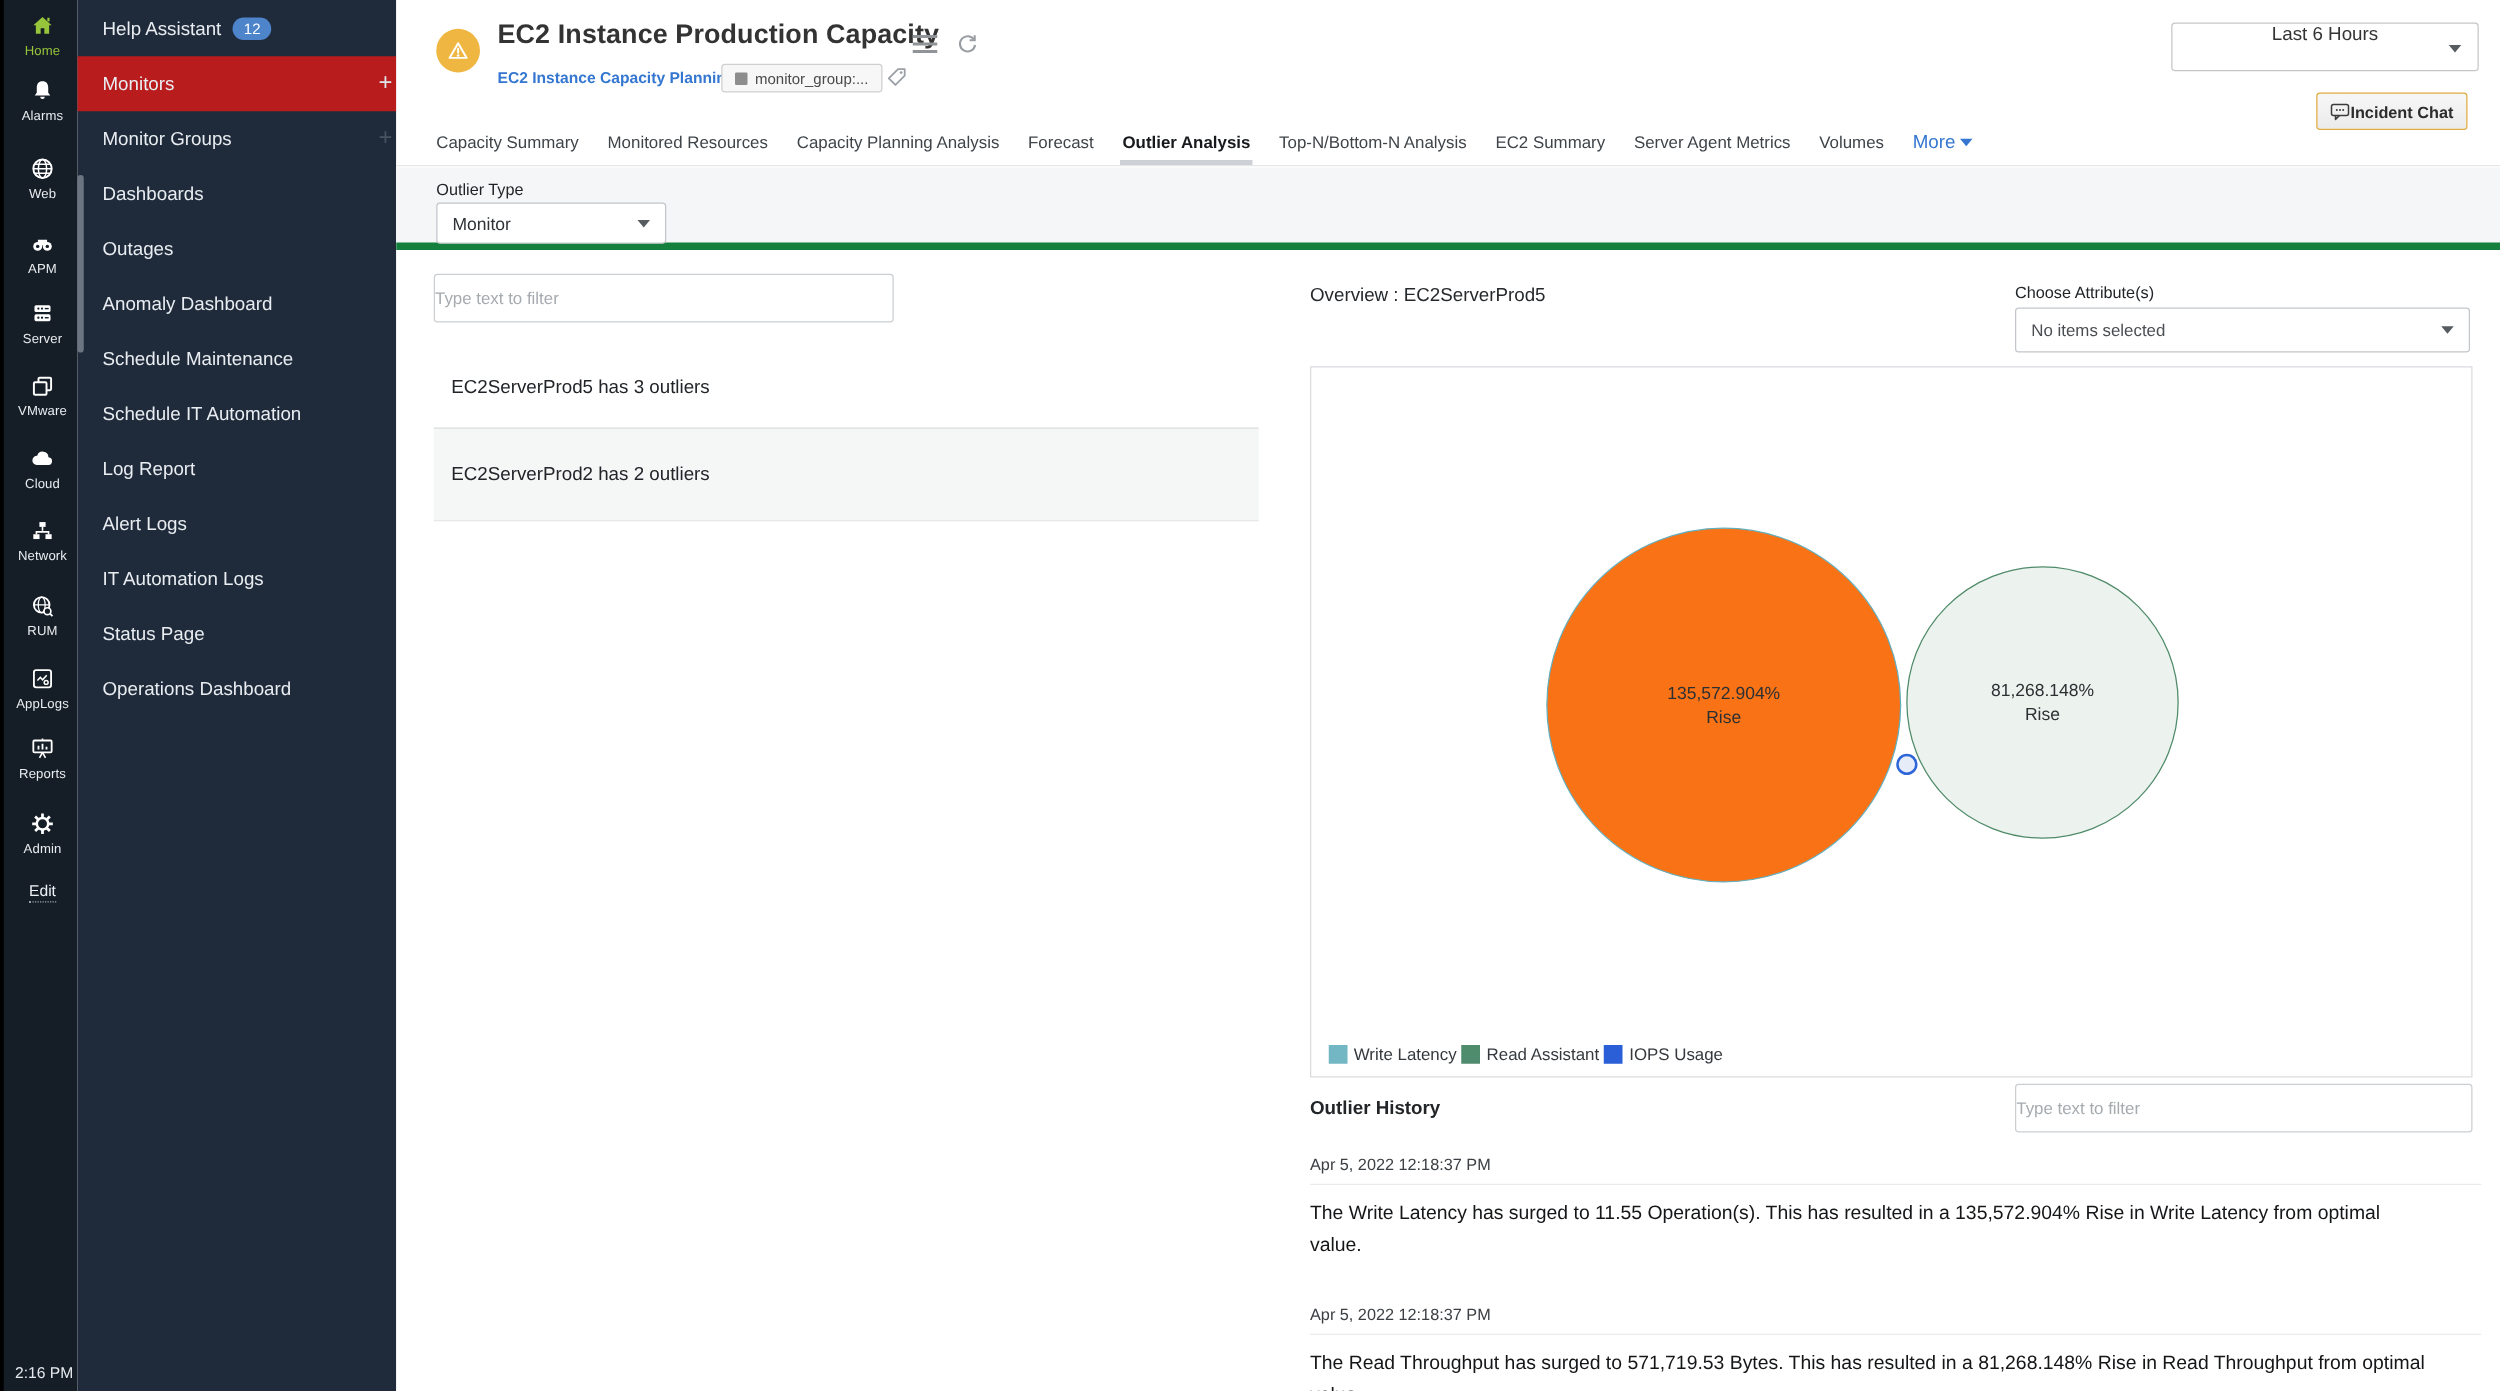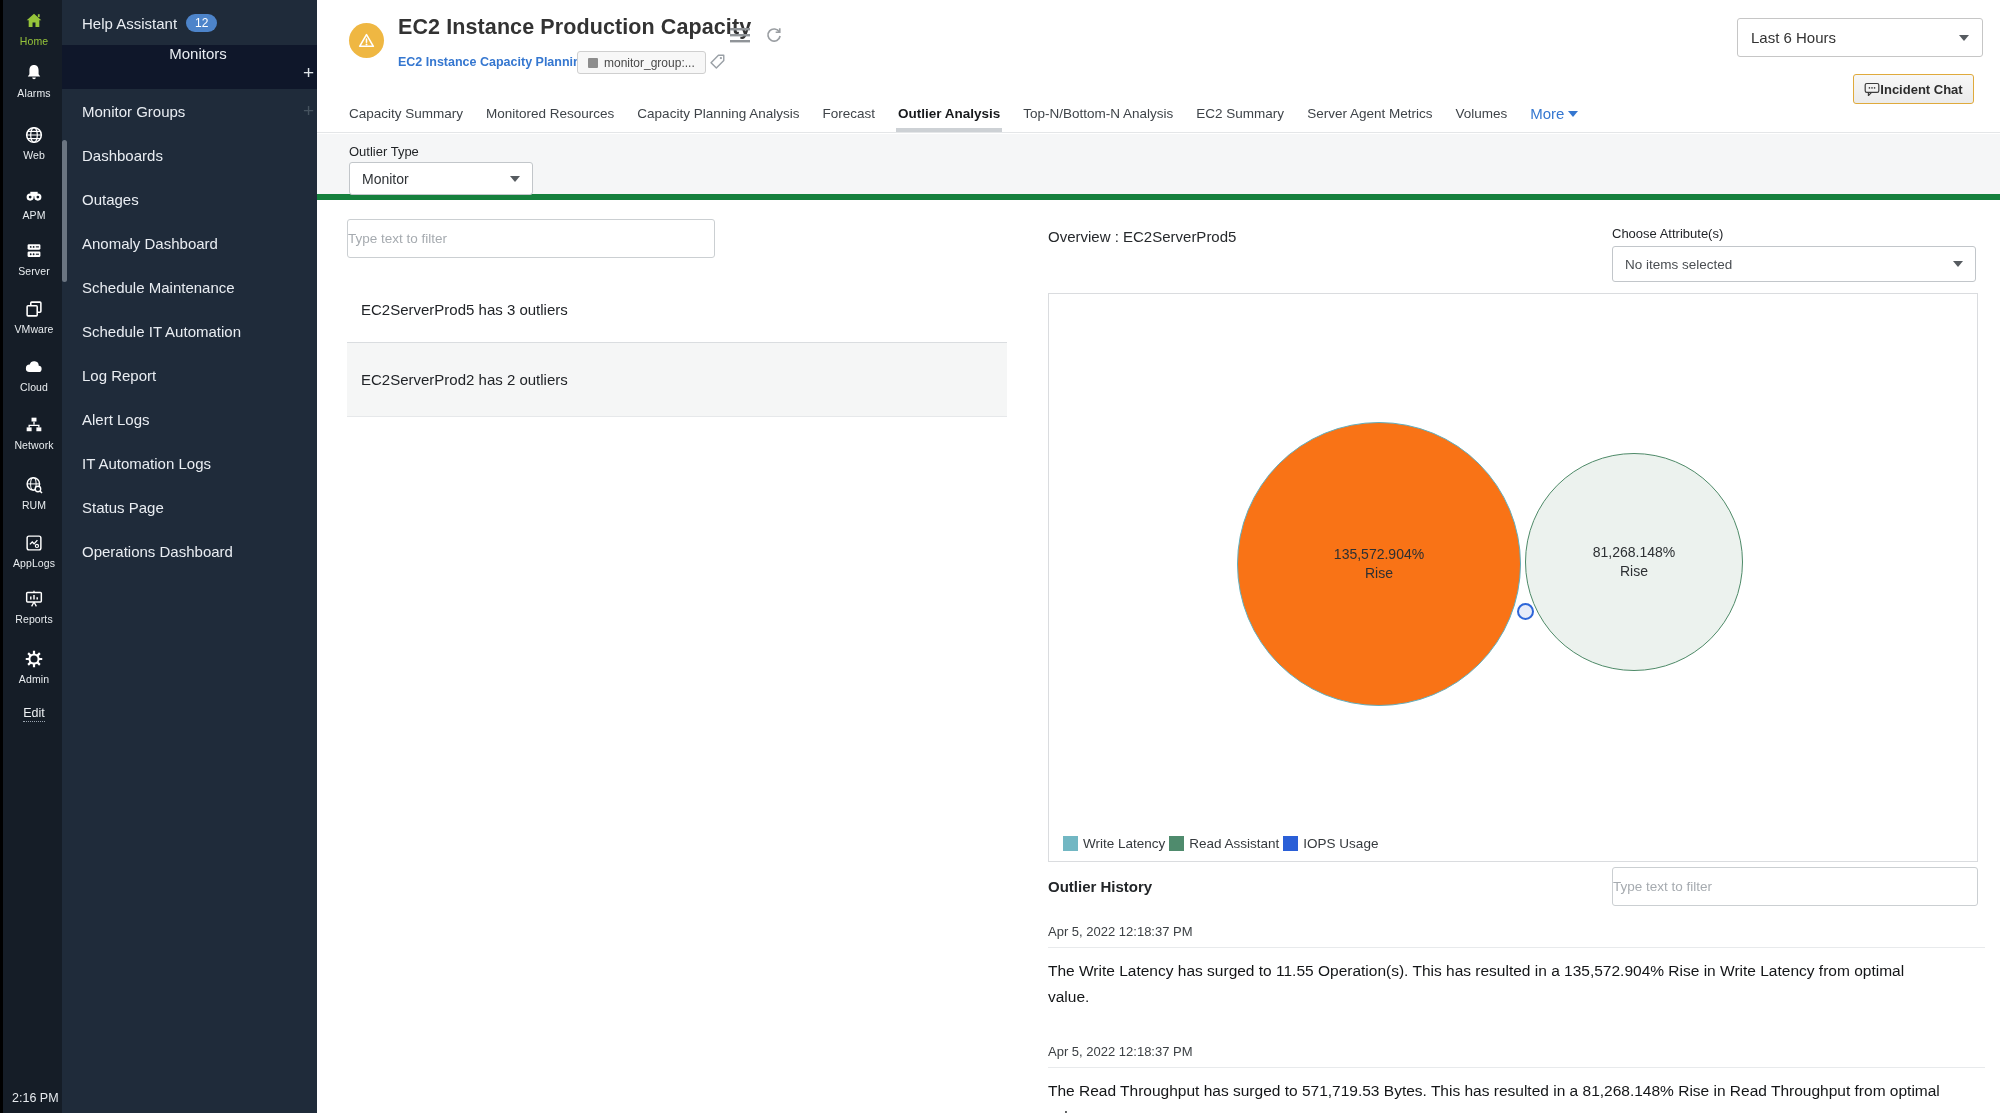--- a/index.html
+++ b/index.html
@@ -14,38 +14,38 @@
   .rail-item.active .lbl { color:#96c43a; }
   .rail-icon { width:22px; height:22px; display:block; }
   .rail-edit { position:absolute; left:0; top:706px; width:62px; text-align:center; color:#eef1f4; font-size:12.5px; cursor:pointer; }
   .rail-edit span { border-bottom:1px dotted #9aa4af; padding-bottom:1px; }
   .rail-time { position:absolute; left:9px; bottom:8px; color:#e6eaee; font-size:12.5px; }
 
   
   .menu { position:absolute; left:62px; top:0; width:255px; height:1113px; background:#1f2b3a; }
   .menu-scrollthumb { position:absolute; left:0; top:140px; width:5px; height:142px; background:#7e8894; border-radius:3px; opacity:.8; }
   .menu-item { position:absolute; left:0; width:255px; height:44px; display:flex; align-items:center; padding:0 3px 0 20px; color:#e9edf2; font-size:15px; cursor:pointer; }
-  .menu-item.hl { background:#0f172a;flex-direction:column; }
+  .menu-item.hl { background:#b91c1c; }
   .menu-item .plus { margin-left:auto; font-size:19px; font-weight:400; color:#dfe5ea; }
   .menu-item .plus.dim { color:#46535f; }
   .badge { margin-left:9px; background:#4d84ca; color:#fff; font-size:12px; padding:2px 9px; border-radius:10px; }
 
   
   .main { position:absolute; left:317px; top:0; width:1683px; height:1113px; background:#fff; }
 
   .warn-badge { position:absolute; left:32px; top:23px; width:35px; height:35px; border-radius:50%; background:#efb742; display:flex; align-items:center; justify-content:center; }
   .page-title { position:absolute; left:81px; top:15px; font-size:21.5px; font-weight:700; color:#333; letter-spacing:.1px; }
   .icon-btn { position:absolute; cursor:pointer; }
   .breadcrumb-link { position:absolute; left:81px; top:55px; font-size:12.5px; font-weight:700; color:#3577d0; cursor:pointer; }
   .chip { position:absolute; left:260px; top:51px; height:23px; display:flex; align-items:center; gap:6px; padding:0 10px; border:1px solid #cfcfcf; border-radius:3px; background:#f7f7f7; cursor:pointer; }
   .chip .sq { width:10px; height:10px; background:#8d8d8d; border-radius:1px; }
   .chip .txt { font-size:12px; color:#4a4a4a; }
   .tagicon { position:absolute; left:391px; top:52px; cursor:pointer; }
 
-  .range-select { position:absolute; left:1420px; top:18px; width:246px; height:39px; border:1px solid #c6c6c6; border-radius:3px; background:#fff; display:flex; align-items:center; padding:0 13px; cursor:pointer; }
+  .range-select { position:absolute; left:1420px; top:18px; width:246px; height:39px; border:1px solid #c6c6c6; border-radius:3px; background:#fff; display:flex; align-items:center; padding:0 13px; cursor:pointer;flex-direction:column; }
   .range-select .val { font-size:15px; color:#333; }
   .incident-btn { position:absolute; left:1536px; top:74px; width:121px; height:30px; border:1px solid #dfaa3c; border-radius:3px; background:linear-gradient(#f7f7f7,#ebebeb); display:flex; align-items:center; justify-content:center; gap:0; cursor:pointer; }
   .incident-btn .txt { font-size:13px; font-weight:700; color:#2c2c2c; }
 
   .caret { width:0; height:0; border-left:5px solid transparent; border-right:5px solid transparent; border-top:6px solid #565b60; margin-left:auto; }
   .caret.blue { border-top-color:#3577d0; margin-left:4px; }
 
   
   .tabbar { position:absolute; left:0; top:95px; width:1683px; height:38px; border-bottom:1px solid #e4e6e8; display:flex; align-items:center; gap:23px; padding:0 0 0 32px; }
   .tab { font-size:13.5px; color:#3f4449; cursor:pointer; position:relative; height:100%; display:flex; align-items:center; }

